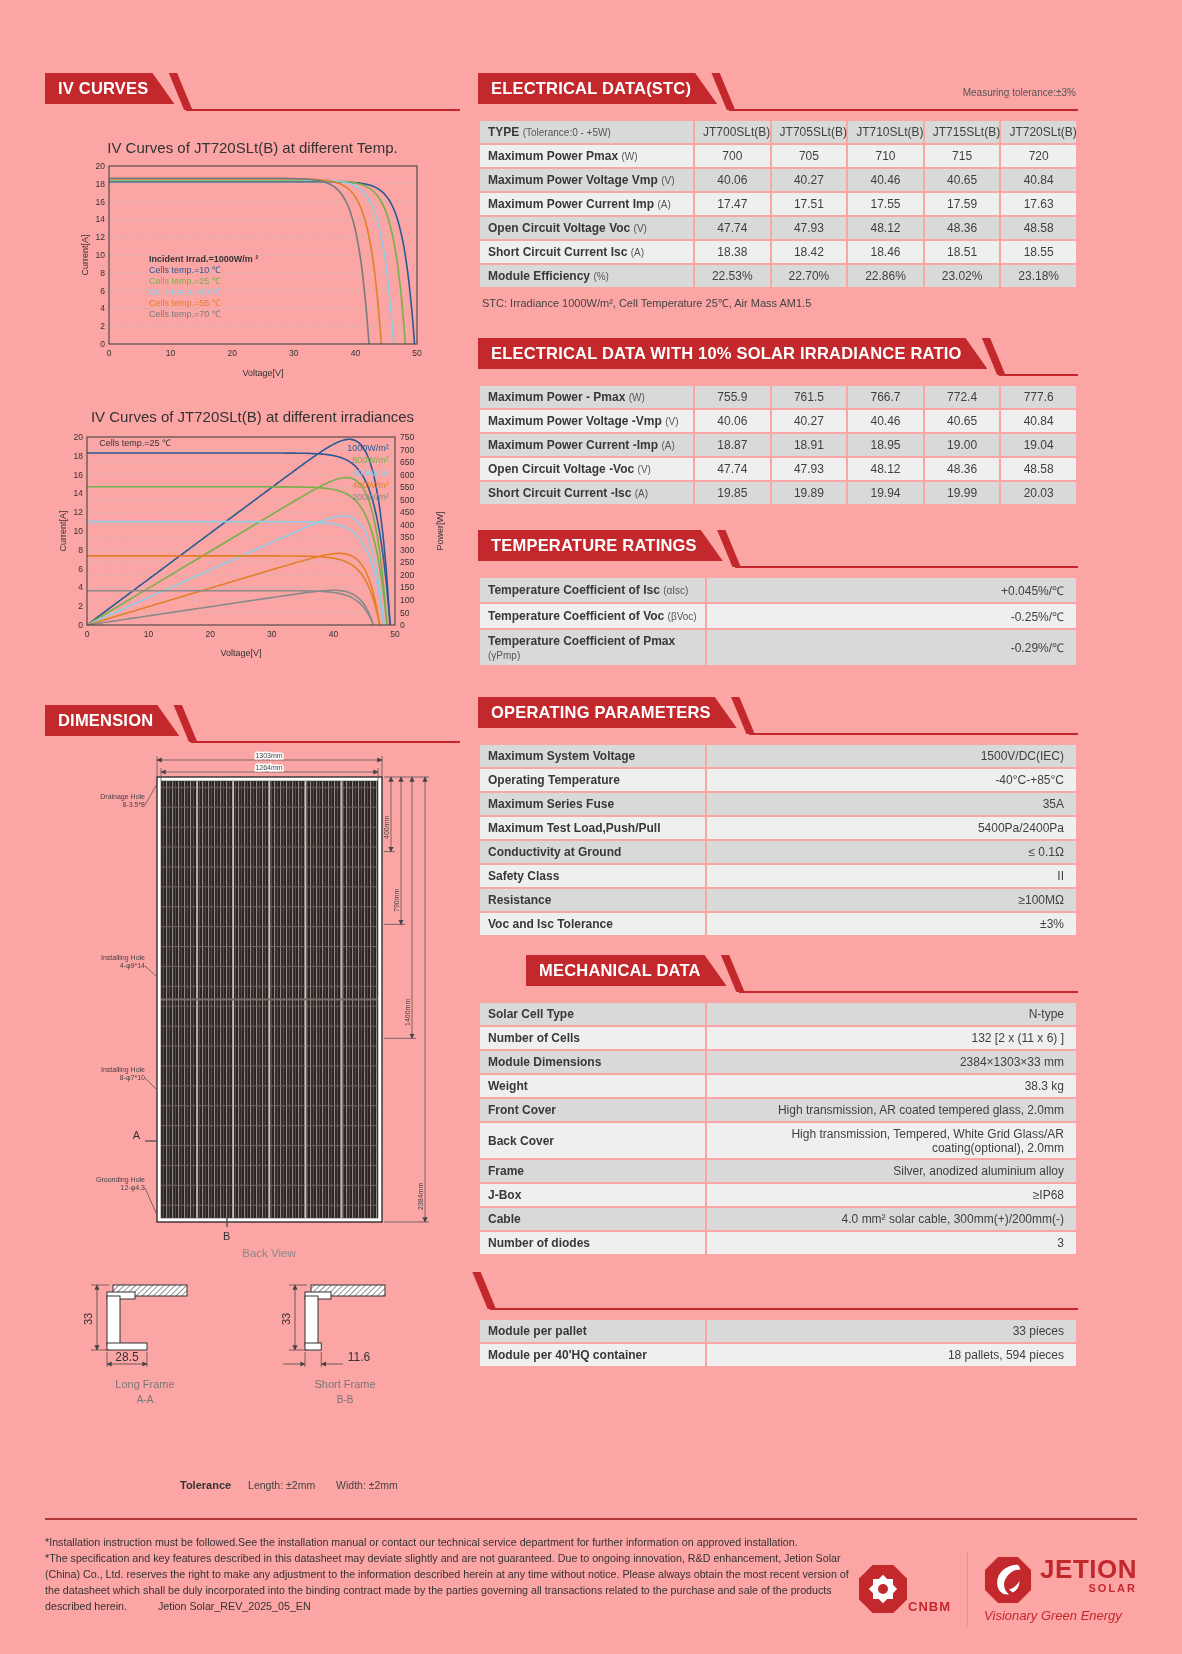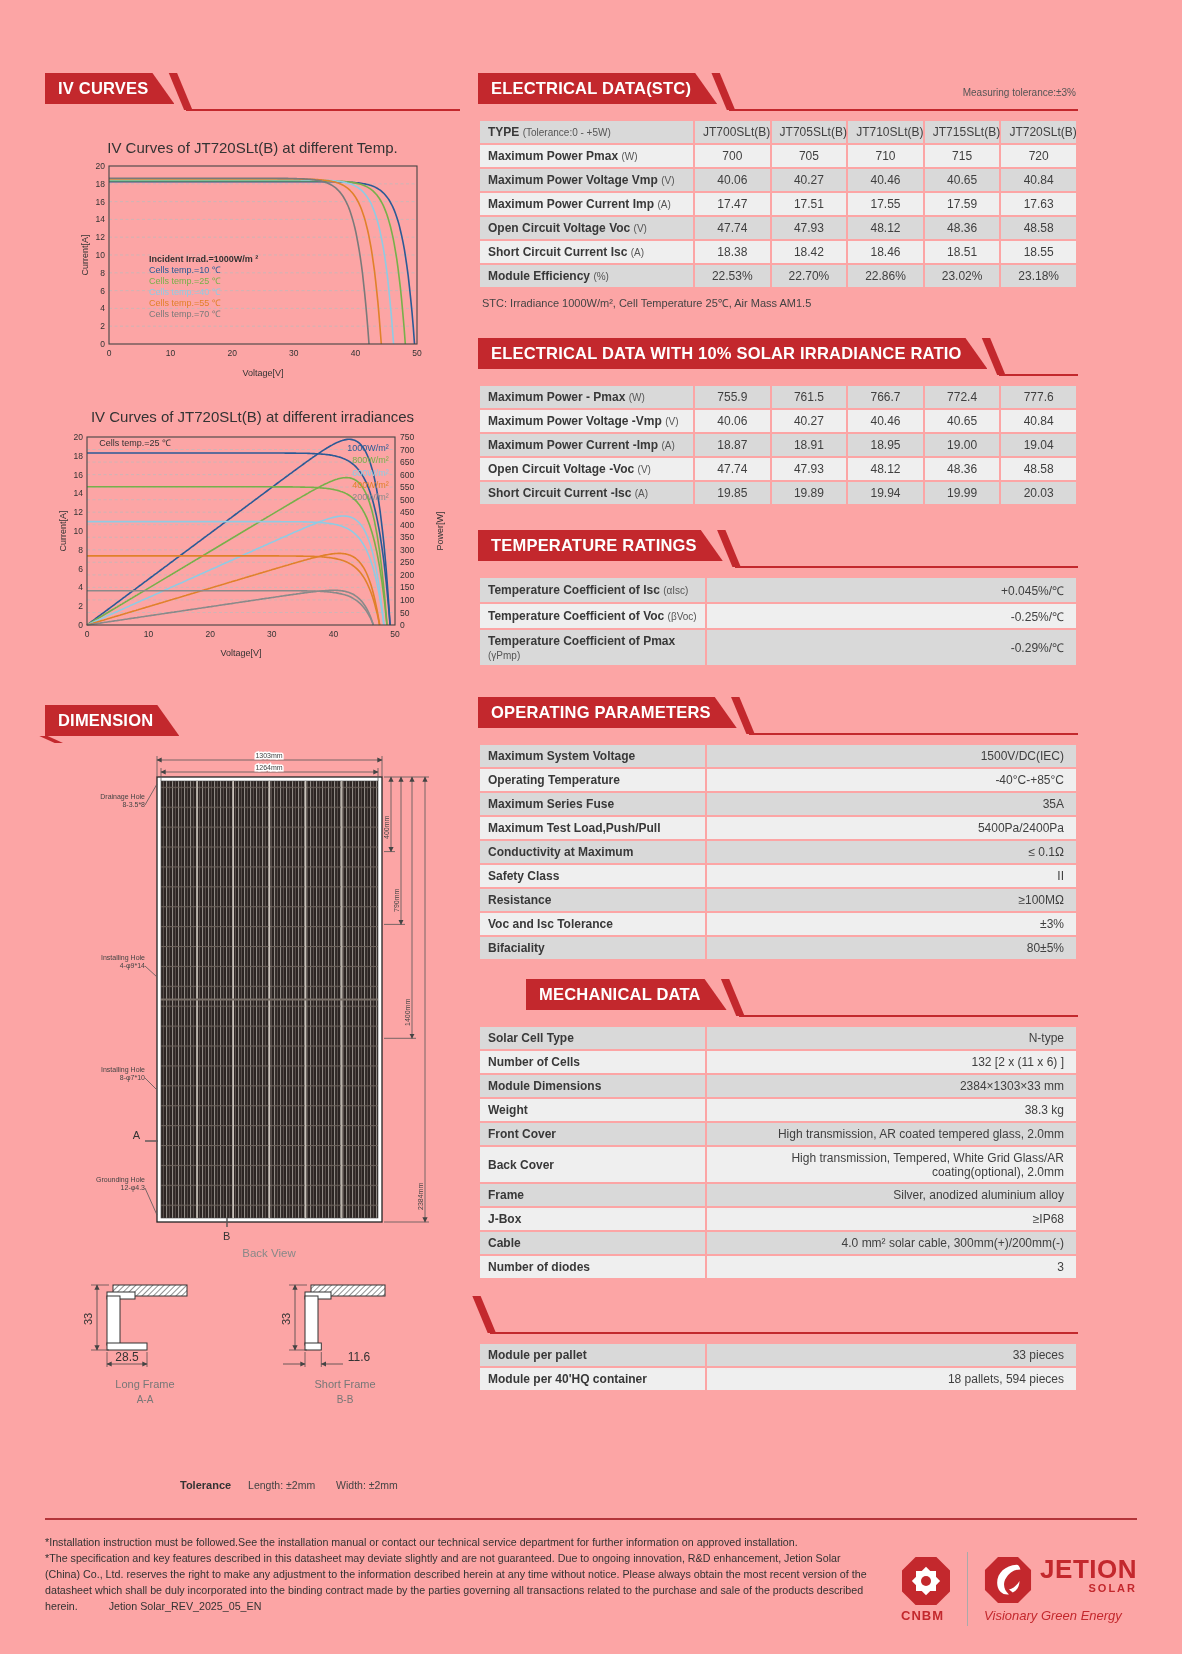--- a/index.html
+++ b/index.html
@@ -48,21 +48,21 @@
   .tolerance b{font-size:11px;color:#333;margin-right:14px;}
   .tolerance span{margin-right:18px;}
 
   
   #footer{position:absolute;left:45px;top:1518px;width:1092px;}
   #footer .fline{height:2px;background:#B3353A;}
   .foot-flex{display:flex;margin-top:14px;}
   .disclaimer{width:830px;font-size:10.7px;line-height:1.5;color:#333;}
   .disclaimer .rev{margin-left:28px;}
   .logos{flex:1;display:flex;align-items:center;justify-content:flex-end;gap:16px;padding-top:18px;}
-  .cnbm{display:flex;flex-direction:column;align-items:flex-start;}
+  .cnbm{display:flex;flex-direction:row;align-items:flex-end;}
   .cnbm-label{color:var(--red);font-weight:bold;font-size:13px;letter-spacing:1px;margin-top:2px;}
   .logo-div{width:1px;height:74px;background:#aaa;}
   .jetion{display:flex;flex-direction:column;}
   .jetion-row{display:flex;align-items:flex-start;gap:8px;}
   .jetion-words{display:flex;flex-direction:column;align-items:flex-end;}
   .jetion-name{color:var(--red);font-weight:bold;font-size:26px;line-height:1;letter-spacing:.5px;}
   .jetion-solar{color:var(--red);font-weight:bold;font-size:11px;letter-spacing:2px;line-height:1;margin-top:1px;}
   .jetion-tag{color:var(--red);font-style:italic;font-size:13px;margin-top:4px;}
 </style>
 </head>
@@ -190,21 +190,21 @@
           <text class="axl" transform="translate(386,104.0) rotate(-90)" text-anchor="middle">Power[W]</text>
           <text class="lg" x="42.32" y="19.4" fill="#333">Cells temp.=25 ℃</text>
           <text class="lg" x="331.84" y="24.1" text-anchor="end" fill="#2B5A96">1000W/m²</text>
           <text class="lg" x="331.84" y="36.3" text-anchor="end" fill="#77B04A">800W/m²</text>
           <text class="lg" x="331.84" y="48.5" text-anchor="end" fill="#8FCBE4">600W/m²</text>
           <text class="lg" x="331.84" y="60.8" text-anchor="end" fill="#E0812A">400W/m²</text>
           <text class="lg" x="331.84" y="73.0" text-anchor="end" fill="#8A8A8A">200W/m²</text>
         </svg>
     </div>
 
-    <div class="sec" style="margin-top:40px;flex-direction:column;">
+    <div class="sec" style="margin-top:40px;">
       <div class="banner">DIMENSION</div>
       <div class="stripe"></div>
       <div class="secline"></div>
     </div>
 
     
     <svg width="420" height="706" viewBox="0 0 420 706" style="margin-top:4px;">
       <defs>
         <pattern id="cells" width="6" height="19.9" patternUnits="userSpaceOnUse">
           <rect width="6" height="19.9" fill="#2B2422"></rect>
@@ -485,38 +485,34 @@
           </tr>
           <tr class="dark">
             <td class="lbl"><b>Maximum Series Fuse</b></td>
             <td class="kv">35A</td>
           </tr>
           <tr class="light">
             <td class="lbl"><b>Maximum Test Load,Push/Pull</b></td>
             <td class="kv">5400Pa/2400Pa</td>
           </tr>
           <tr class="dark">
-            <td class="lbl"><b>Conductivity at Maximum</b></td>
+            <td class="lbl"><b>Conductivity at Ground</b></td>
             <td class="kv">≤ 0.1Ω</td>
           </tr>
           <tr class="light">
             <td class="lbl"><b>Safety Class</b></td>
             <td class="kv">II</td>
           </tr>
           <tr class="dark">
             <td class="lbl"><b>Resistance</b></td>
             <td class="kv">≥100MΩ</td>
           </tr>
           <tr class="light">
             <td class="lbl"><b>Voc and Isc Tolerance</b></td>
             <td class="kv">±3%</td>
-          </tr>
-          <tr class="dark">
-            <td class="lbl"><b>Bifaciality</b></td>
-            <td class="kv">80±5%</td>
           </tr>
         </tbody>
       </table>
 
     <div class="sec" style="margin-top:18px;padding-left:48px;">
       <div class="banner">MECHANICAL DATA</div>
       <div class="stripe"></div>
       <div class="secline"></div>
     </div>
     <table class="dt kv">

